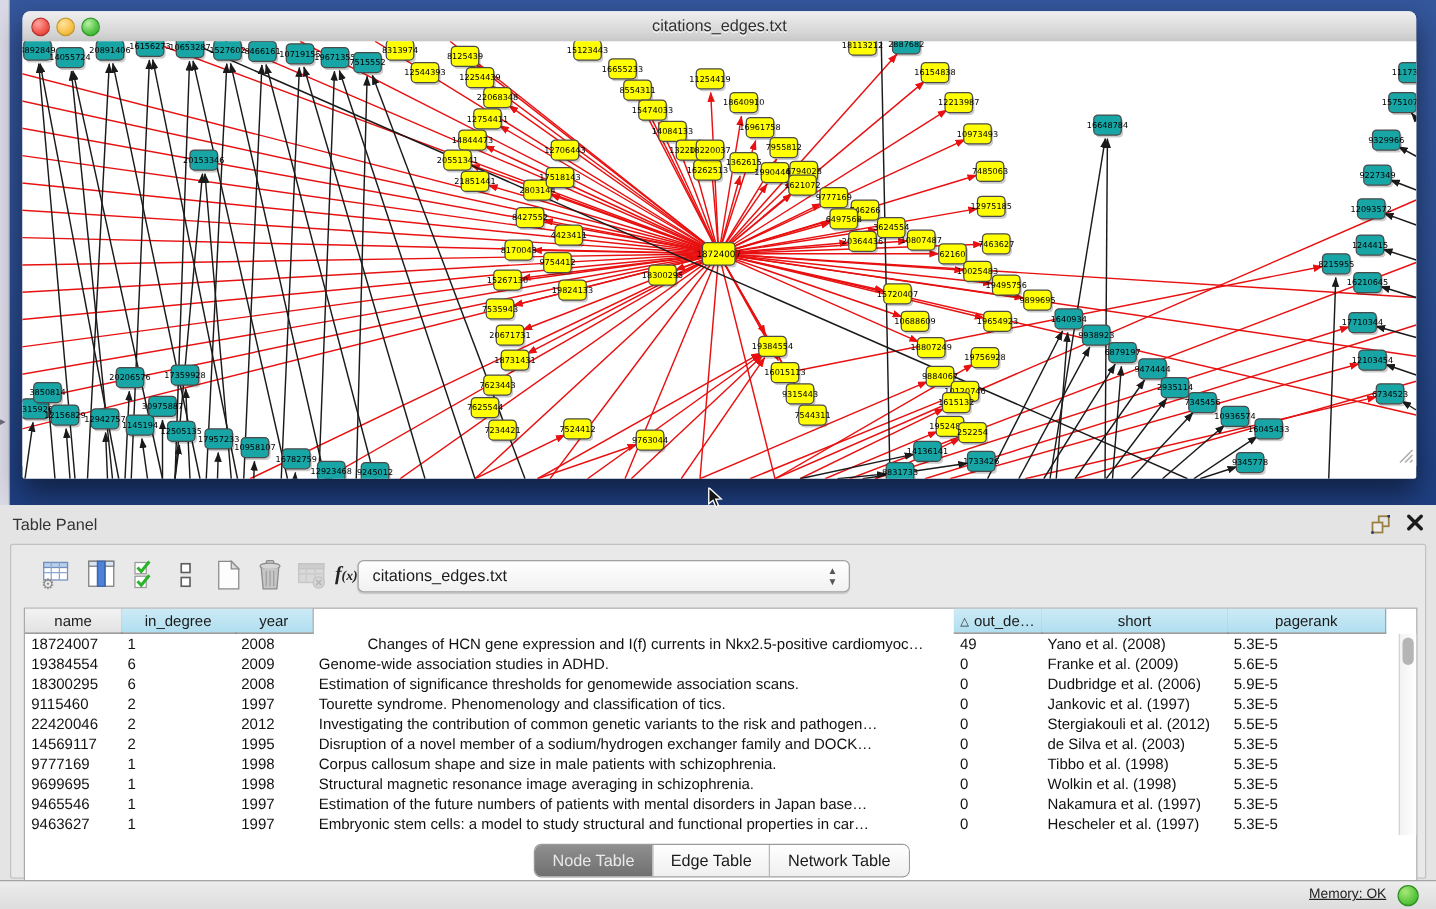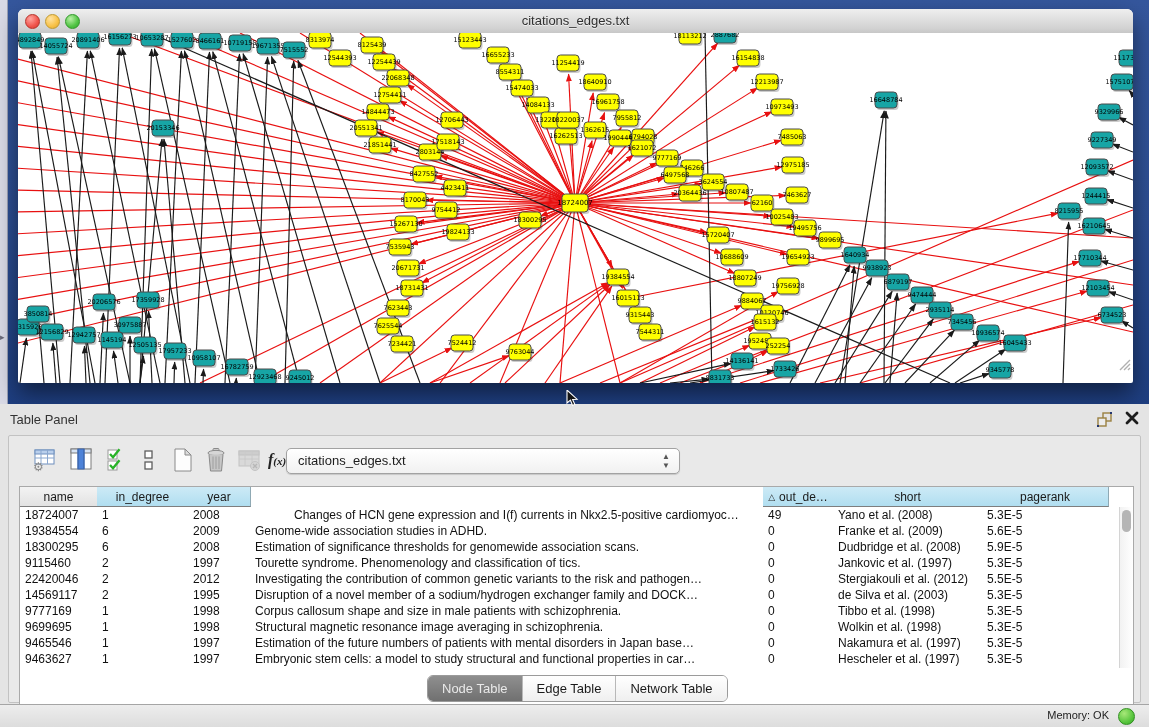--- a/index.html
+++ b/index.html
@@ -64,21 +64,21 @@
   #tab-bar{left:418px;top:239px;height:25px;display:flex;border:1px solid #9b9b9b;border-radius:6px;
     overflow:hidden;background:#fff;box-shadow:0 1px 0 rgba(255,255,255,.7);}
   .tab-seg{height:25px;line-height:25px;font-size:13px;padding:0 14px;color:#1a1a1a;
     background:linear-gradient(180deg,#ffffff,#efefef);border-right:1px solid #b8b8b8;}
   .tab-seg:last-child{border-right:none;}
   .tab-seg.sel{background:linear-gradient(180deg,#8f8f8f,#707070);color:#e9e9e9;}
 
   
   #status-bar{left:0;top:704px;width:1149px;height:23px;background:linear-gradient(180deg,#ededed,#dcdcdc);
     border-top:1px solid #a5a5a5;}
-  #mem-label{right:40px;top:4px;font-size:11px;color:#222;}
+  #mem-label{right:40px;top:4px;font-size:11px;color:#222;text-decoration:underline;}
   #mem-dot{right:14px;top:3px;width:15px;height:15px;border-radius:50%;
     background:radial-gradient(circle at 35% 30%,#a8e879,#54c33b 65%,#3da32a);border:1px solid #2f8f1f;}
 </style>
 </head>
 <body>
 
 <div class="abs" id="top-region">
   <div class="abs" id="left-strip">
     <div class="abs" id="strip-chevron">▸</div>
   </div>
@@ -771,21 +771,21 @@
             <div class="tcell" style="left: 743px; width: 70px;">0</div>
             <div class="tcell" style="left: 813px; width: 149px;">Franke et al. (2009)</div>
             <div class="tcell" style="left: 962px; width: 126px;">5.6E-5</div>
           </div>
           <div class="trow">
             <div class="tcell" style="left: 0px; width: 77px;">18300295</div>
             <div class="tcell" style="left: 77px; width: 91px;">6</div>
             <div class="tcell" style="left: 168px; width: 62px;">2008</div>
             <div class="tcell" style="left: 230px; width: 513px;">Estimation of significance thresholds for genomewide association scans.</div>
             <div class="tcell" style="left: 743px; width: 70px;">0</div>
-            <div class="tcell" style="left: 813px; width: 149px;">Dudbridge et al. (2008)</div>
+            <div class="tcell" style="left: 813px; width: 149px;">Dudbridge et al. (2006)</div>
             <div class="tcell" style="left: 962px; width: 126px;">5.9E-5</div>
           </div>
           <div class="trow">
             <div class="tcell" style="left: 0px; width: 77px;">9115460</div>
             <div class="tcell" style="left: 77px; width: 91px;">2</div>
             <div class="tcell" style="left: 168px; width: 62px;">1997</div>
             <div class="tcell" style="left: 230px; width: 513px;">Tourette syndrome. Phenomenology and classification of tics.</div>
             <div class="tcell" style="left: 743px; width: 70px;">0</div>
             <div class="tcell" style="left: 813px; width: 149px;">Jankovic et al. (1997)</div>
             <div class="tcell" style="left: 962px; width: 126px;">5.3E-5</div>

